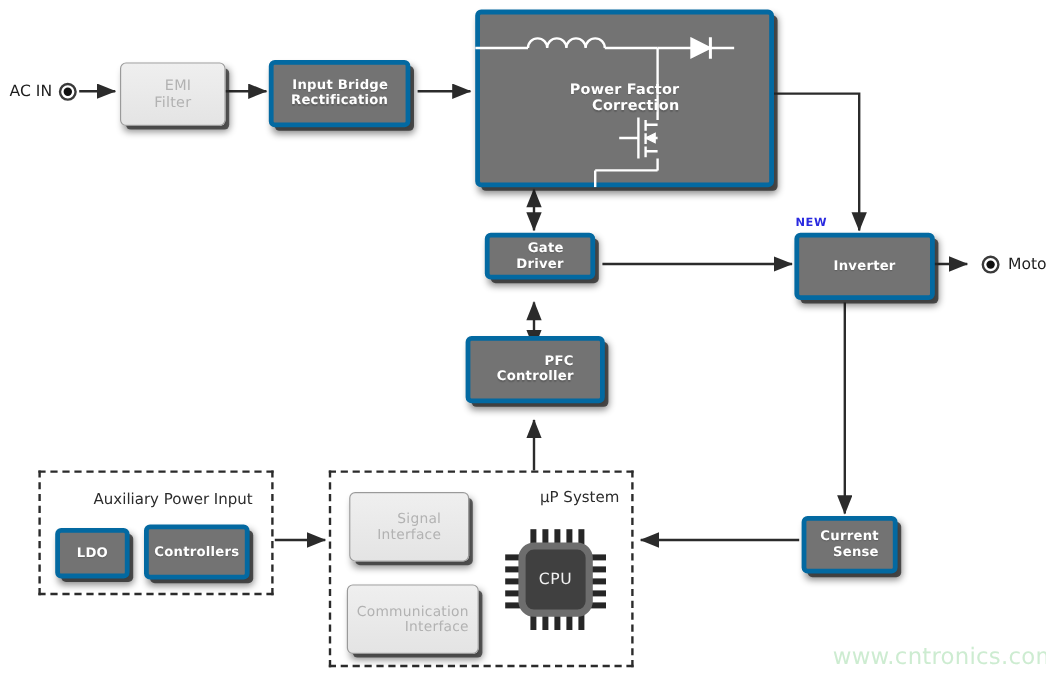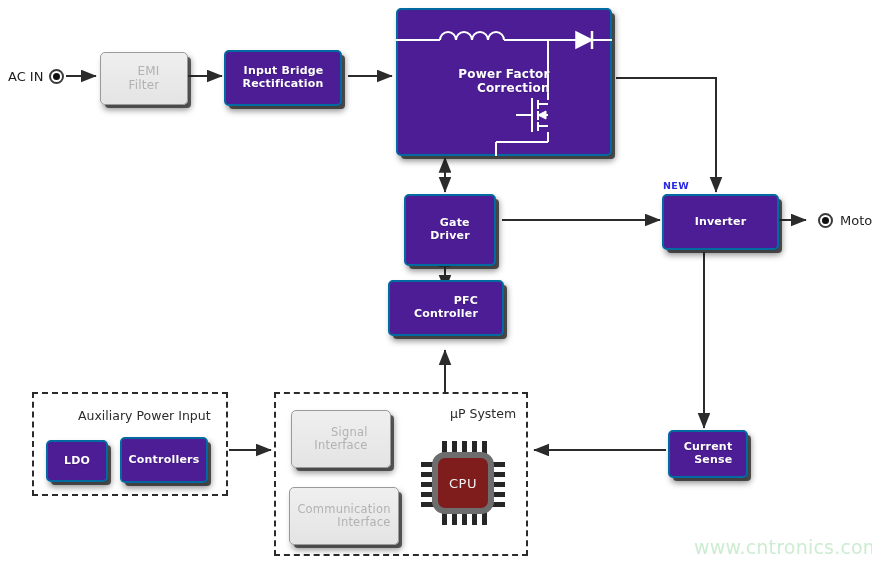--- a/index.html
+++ b/index.html
@@ -35,22 +35,22 @@
     display: flex;
     align-items: center;
     justify-content: center;
     text-align: right;
     line-height: 1.15;
     letter-spacing: .2px;
   }
   .blk .lbl { display: block; }
 
   .blk.green {
-    background: #4c1d95;
-    border: 2px solid #0369a1;
+    background: #737373;
+    border: 4px solid #0369a1;
     color: #ffffff;
     font-weight: bold;
     font-size: 11px;
     text-shadow: 0 1px 1px rgba(0,0,0,.18);
     box-shadow: 4px 4px 0 -1px rgba(40,40,40,.78),
                 3px 5px 6px rgba(0,0,0,.45);
   }
   .blk.grey {
     background: #eaeaea;
     background: linear-gradient(180deg,#efefef 0%,#e4e4e4 100%);
@@ -118,21 +118,21 @@
   
   .cpu {
     position: absolute;
     width: 84px;
     height: 84px;
   }
   .cpu .body {
     position: absolute;
     left: 11px; top: 11px;
     width: 62px; height: 62px;
-    background: #7f1d1d;
+    background: #404040;
     border: 6px solid #6d6d6d;
     border-radius: 13px;
     box-sizing: border-box;
     display: flex;
     align-items: center;
     justify-content: center;
     color: #f2f2f2;
     font-size: 13px;
     letter-spacing: .5px;
   }
@@ -193,21 +193,21 @@
     </span>
   </div>
 
   <div class="blk green" style="left:224px; top:50px; width:118px; height:56px;">
     <span>
       <span class="lbl">Input Bridge</span>
       <span class="lbl">Rectification</span>
     </span>
   </div>
 
-  <div class="blk green" style="left:396px; top:8px; width:216px; height:148px;">
+  <div class="blk green" style="left:396px; top:8px; width:249px; height:148px;">
     <span style="position:relative; z-index:3; font-size:12px;">
       <span class="lbl">Power Factor</span>
       <span class="lbl">Correction</span>
     </span>
   </div>
 
   <svg style="position:absolute; left:396px; top:8px; width:216px; height:148px; pointer-events:none;" viewBox="0 0 216 148" xmlns="http://www.w3.org/2000/svg">
     <g stroke="#ffffff" stroke-width="2" fill="none">
 
       <line x1="0" y1="32" x2="44" y2="32"></line>
@@ -238,21 +238,21 @@
       <line x1="142" y1="103" x2="142" y2="112"></line>
       <line x1="142" y1="114" x2="142" y2="123"></line>
       <line x1="142" y1="96" x2="152" y2="96"></line>
       <line x1="142" y1="118" x2="152" y2="118"></line>
       <line x1="142" y1="107" x2="152" y2="107"></line>
       <line x1="120" y1="107" x2="136" y2="107"></line>
       <path d="M150,103 L142,107 L150,111 z" fill="#ffffff" stroke="#ffffff" stroke-width="1"></path>
     </g>
   </svg>
 
-  <div class="blk green" style="left:404px; top:194px; width:92px; height:72px;">
+  <div class="blk green" style="left:404px; top:194px; width:92px; height:39px;">
     <span>
       <span class="lbl">Gate</span>
       <span class="lbl">Driver</span>
     </span>
   </div>
 
   <div class="blk green" style="left:388px; top:280px; width:116px; height:56px;">
     <span>
       <span class="lbl">PFC</span>
       <span class="lbl">Controller</span>

